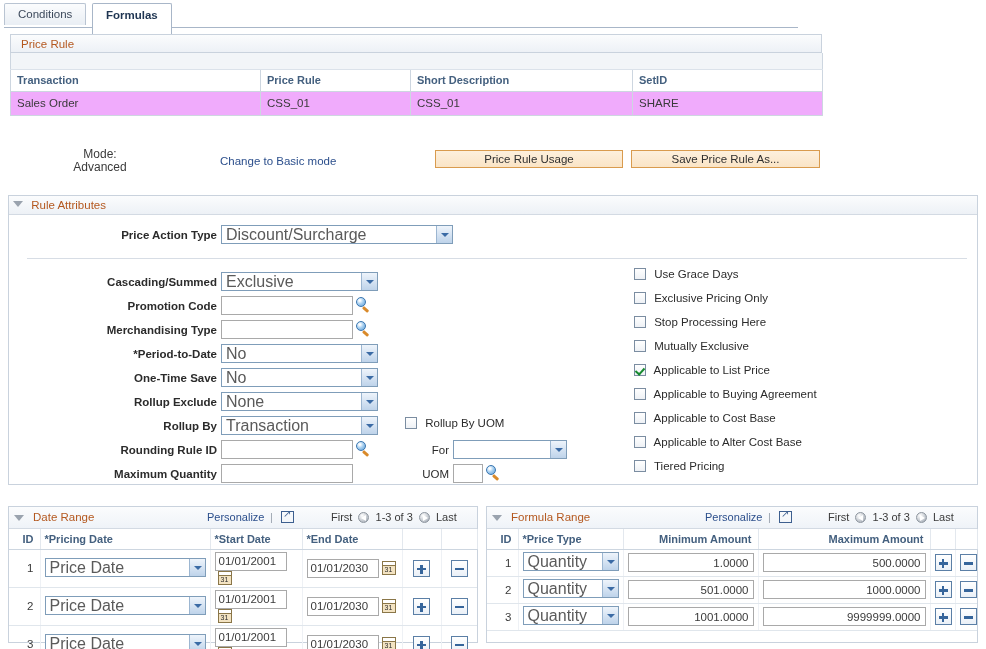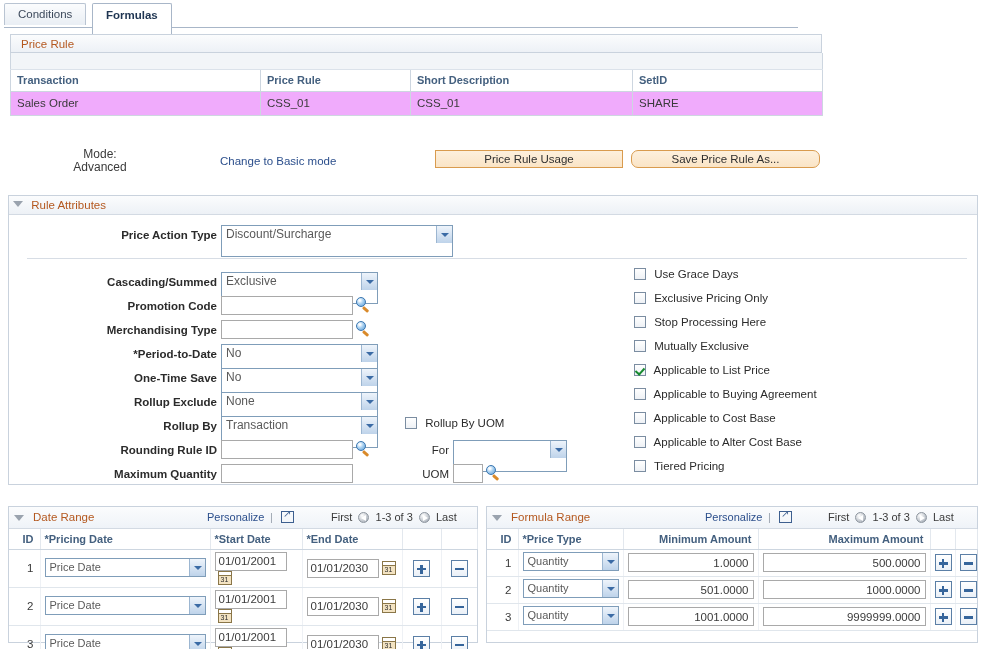--- a/index.html
+++ b/index.html
@@ -83,33 +83,33 @@
     position: absolute; left: 210px; top: 9px;
     font-size: 11.5px; color: #2c4f8c; text-decoration: none; cursor: pointer;
   }
   .pbtn {
     position: absolute; top: 4px; height: 18px; line-height: 16px;
     text-align: center; font-size: 11.5px; color: #2f2f2f;
     background: linear-gradient(#fdf0dd, #fae4c6);
     border: 1px solid #d99b4e; cursor: pointer; white-space: nowrap;
   }
   #btnUsage { left: 425px; width: 188px; }
-  #btnSaveAs { left: 620px; left: 621px; width: 189px; border-radius: 7px; }
+  #btnSaveAs { left: 620px; left: 621px; width: 189px; }
 
   
   #ruleAttrBox { left: 8px; top: 195px; width: 970px; height: 290px; }
   .hr { position: absolute; left: 18px; width: 940px; height: 1px; background: #d7dde5; }
   .lbl {
     position: absolute; text-align: right; font-size: 11.5px;
     color: #2b2b2b; font-weight: bold; line-height: 18px;
   }
   .lbl.norm { font-weight: normal; }
 
   select.ps, .selfake {
-    position: absolute; height: 32px; font-size: 12px;
+    position: absolute; height: 19px; font-size: 16px;
     border: 1px solid #7f9db9; background: #ffffff; color: #4b4b4b;
     padding: 0 0 0 3px; font-family: "Liberation Sans", sans-serif;
     -webkit-appearance: none; appearance: none; cursor: pointer;
     line-height: 17px;
   }
   .selfake .arrow {
     position: absolute; right: 0; top: 0; width: 16px; height: 17px;
     background: linear-gradient(#eef4fb, #bed3ea);
     border-left: 1px solid #9cb6d1;
   }
@@ -211,21 +211,21 @@
     text-align: right; font-size: 11.5px; color: #3a3a3a; padding-right: 6px;
   }
   table.dg td.nob { border-right: none; }
 
   .cellsel {
     position: relative; display: inline-block; height: 19px; width: 100%;
     border: 1px solid #7f9db9; background: #ffffff;
   }
   .cellsel .seltxt {
     position: absolute; left: 4px; top: 0; line-height: 17px;
-    font-size: 11px; color: #5a5a5a; white-space: nowrap;
+    font-size: 16px; color: #5a5a5a; white-space: nowrap;
   }
   .cellsel .arrow {
     position: absolute; right: 0; top: 0; width: 16px; height: 17px;
     background: linear-gradient(#eef4fb, #bed3ea); border-left: 1px solid #9cb6d1;
   }
   .cellsel .arrow::after {
     content: ""; position: absolute; left: 4px; top: 7px;
     border-left: 4px solid transparent; border-right: 4px solid transparent;
     border-top: 4px solid #3b6ba5;
   }

